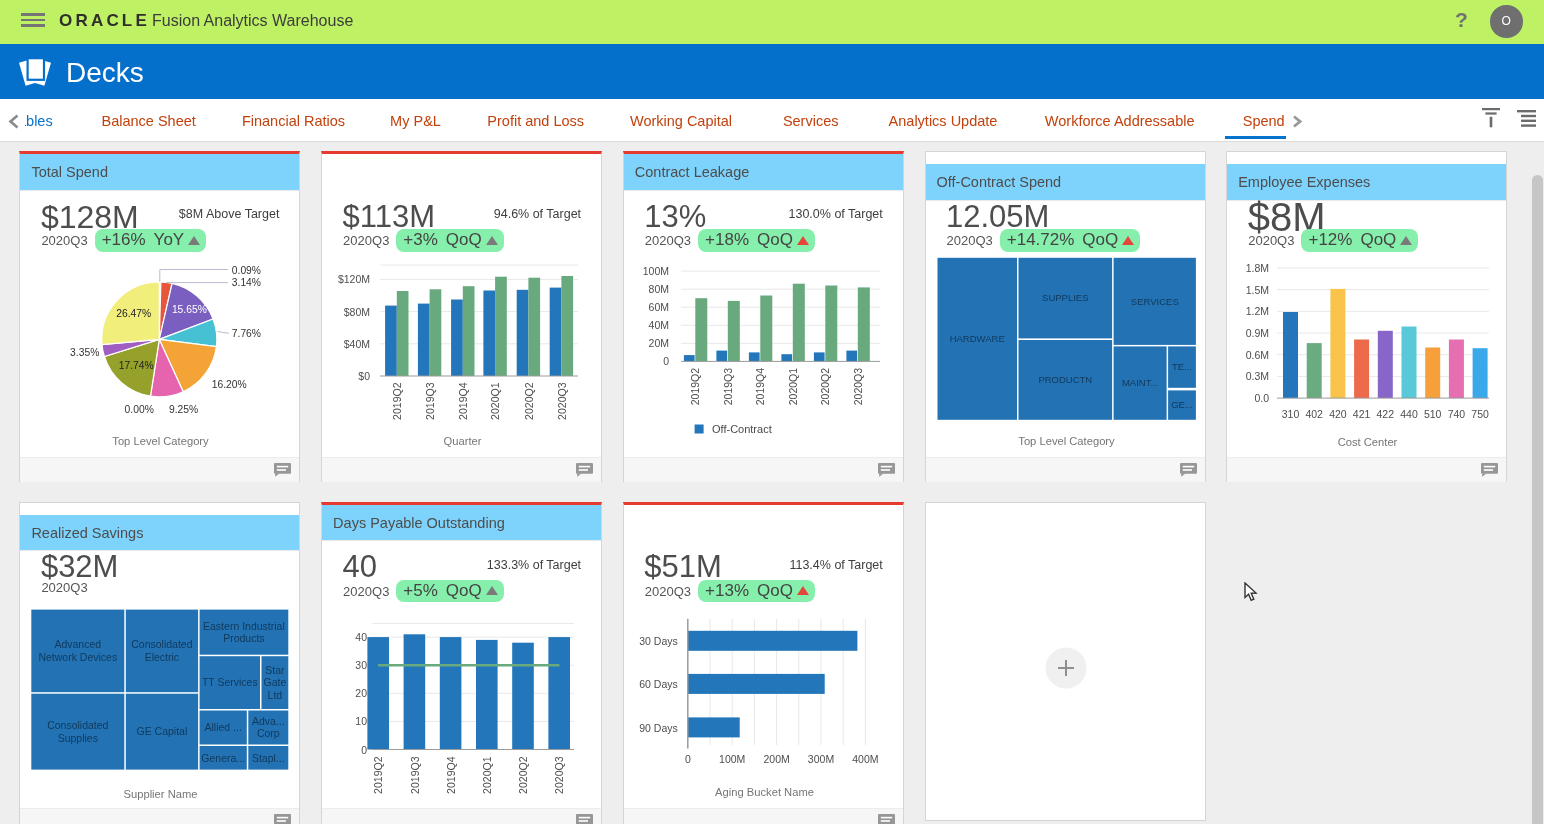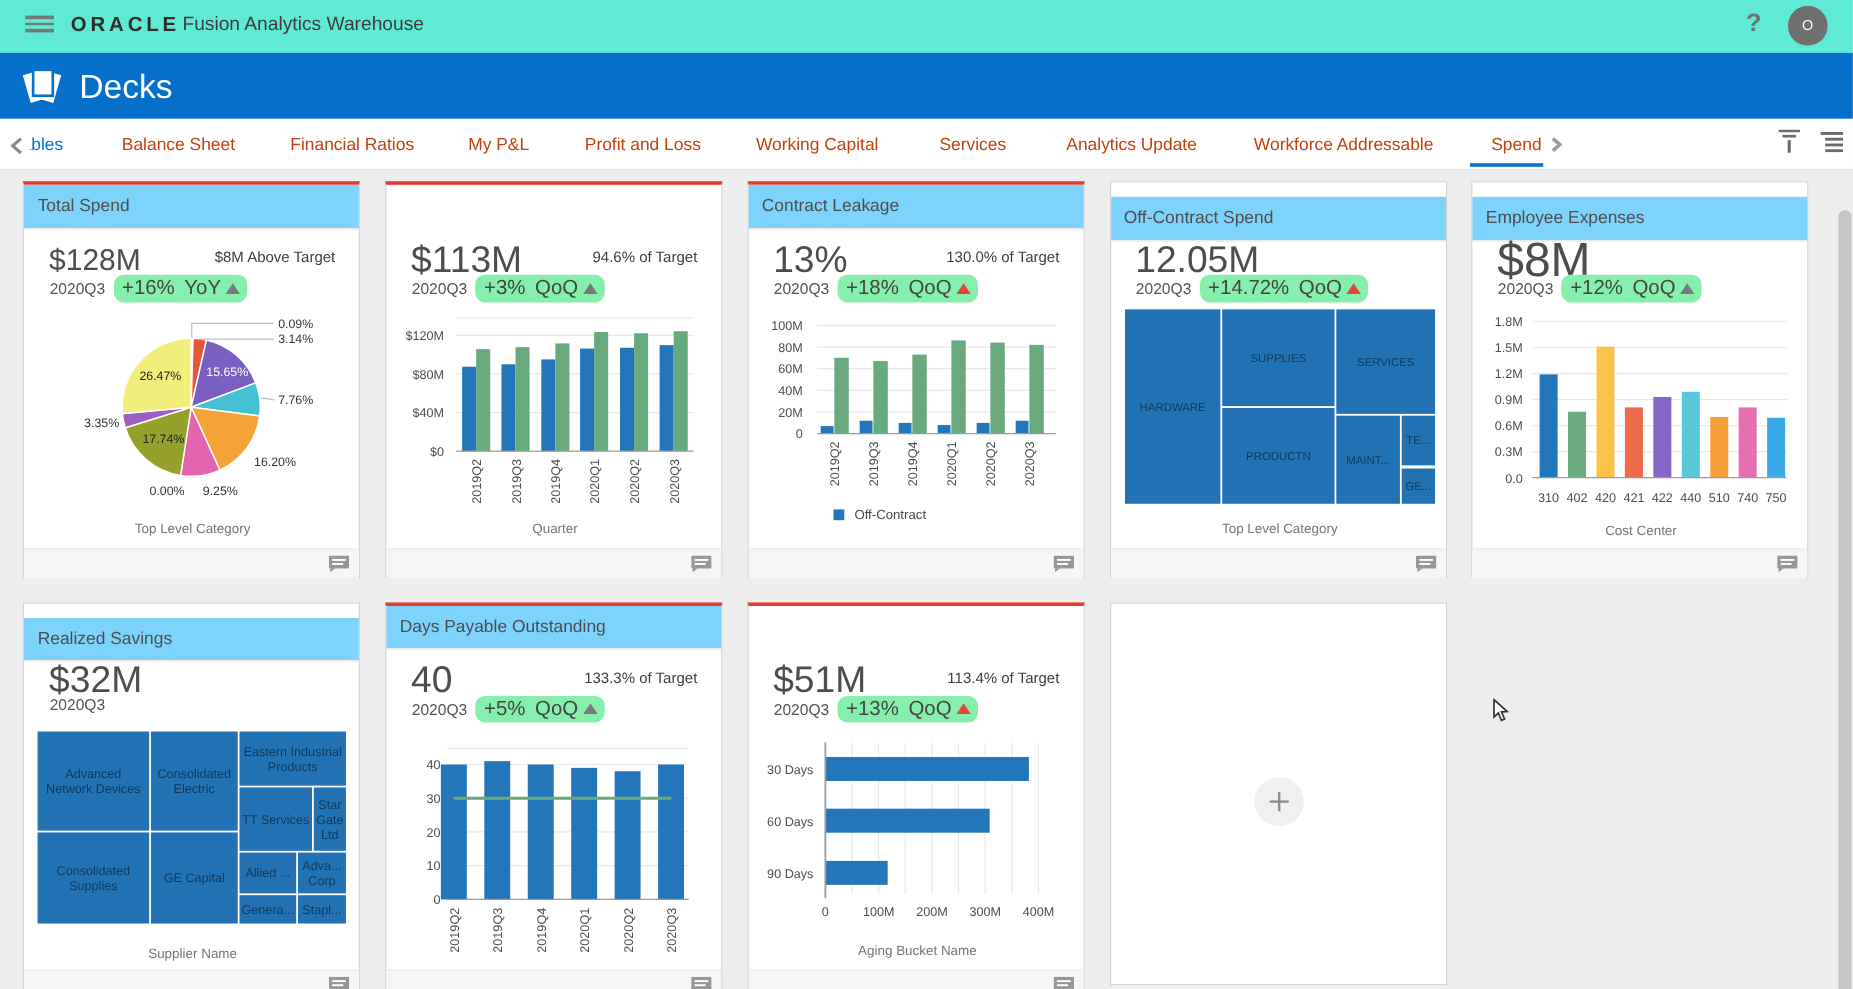--- a/index.html
+++ b/index.html
@@ -1,15 +1,15 @@
 <!DOCTYPE html>
 <html><head><meta charset="utf-8"><title>Decks</title><style>
 *{margin:0;padding:0;box-sizing:border-box}
 html,body{width:1544px;height:824px;overflow:hidden;font-family:"Liberation Sans",sans-serif;background:#efeeee}
-#topbar{position:absolute;left:0;top:0;width:1544px;height:44px;background:#5eead4}
+#topbar{position:absolute;left:0;top:0;width:1544px;height:44px;background:#bef264}
 #burger{position:absolute;left:21px;top:13px;width:24px;height:17px}
 #burger i{display:block;height:2.6px;background:#757575;margin-bottom:3.1px}
 #logo{position:absolute;left:59px;top:11px;font-size:17px;font-weight:700;letter-spacing:3.2px;color:#302d2a}
 #appname{position:absolute;left:152px;top:12px;font-size:16px;color:#3c3c3c}
 #help{position:absolute;left:1455px;top:8px;font-size:21px;font-weight:700;color:#717171}
 #avatar{position:absolute;left:1490px;top:5px;width:32.5px;height:32.5px;border-radius:50%;background:#6f6f6f;color:#fff;font-size:12px;text-align:center;line-height:32.5px}
 #bluebar{position:absolute;left:0;top:44px;width:1544px;height:55px;background:#0470cb}
 #deckicon{position:absolute;left:18px;top:12px}
 #decktitle{position:absolute;left:66px;top:13px;font-size:28px;color:#fff}
 #tabbar{position:absolute;left:0;top:99px;width:1544px;height:43px;background:#fff;border-bottom:1px solid #dcdcdc}
@@ -95,21 +95,21 @@
     <span id="mico"><svg width="19" height="17" viewBox="0 0 19 17">
         <rect x="0" y="0" width="19" height="2.4" fill="#6b6b6b"></rect>
         <rect x="4" y="4.8" width="15" height="2.4" fill="#6b6b6b"></rect>
         <rect x="4" y="9.6" width="15" height="2.4" fill="#6b6b6b"></rect>
         <rect x="4" y="14.4" width="15" height="2.4" fill="#6b6b6b"></rect>
       </svg></span>
   </div>
 <div id="content">
     <div class="card red" style="left:19.4px;top:9.4px;height:330.4px">
       <div class="ct">Total Spend</div>
-      <div class="num" style="font-size:25px">$128M</div>
+      <div class="num" style="font-size:32px">$128M</div>
       <div class="target">$8M Above Target</div>
       <div class="meta"><span class="q">2020Q3</span><span class="pill"><span class="pv">+16%</span><span class="pp">YoY</span><span class="tri" style="border-bottom-color:#7a7a7a"></span></span></div>
       <div class="chart">
         <svg width="281" height="306" viewBox="0 0 281 306" font-family="Liberation Sans, sans-serif">
           <path d="M139.3,188.4 L139.3,130.9 A57.5,57.5 0 0 1 140.9,130.9 Z" fill="#d9d9d9" stroke="#fff" stroke-width="1.2"></path>
           <path d="M139.3,188.4 L140.9,130.9 A57.5,57.5 0 0 1 152.1,132.3 Z" fill="#e8563a" stroke="#fff" stroke-width="1.2"></path>
           <path d="M139.3,188.4 L152.1,132.3 A57.5,57.5 0 0 1 193.1,168.0 Z" fill="#7a5fc0" stroke="#fff" stroke-width="1.2"></path>
           <path d="M139.3,188.4 L193.1,168.0 A57.5,57.5 0 0 1 196.4,195.6 Z" fill="#46c0d3" stroke="#fff" stroke-width="1.2"></path>
           <path d="M139.3,188.4 L196.4,195.6 A57.5,57.5 0 0 1 163.2,240.7 Z" fill="#f4a337" stroke="#fff" stroke-width="1.2"></path>
           <path d="M139.3,188.4 L163.2,240.7 A57.5,57.5 0 0 1 130.5,245.2 Z" fill="#e664ad" stroke="#fff" stroke-width="1.2"></path>

